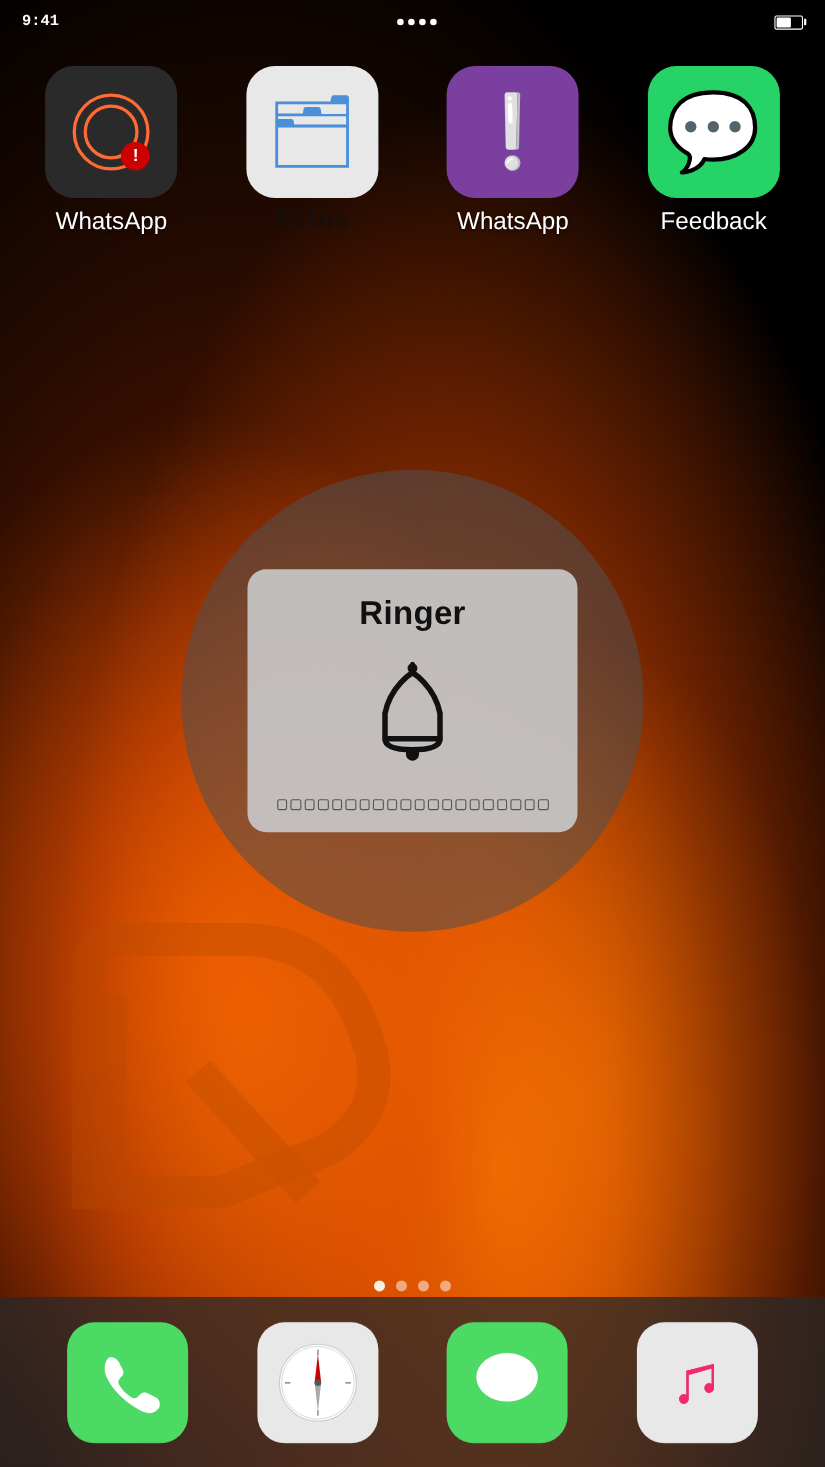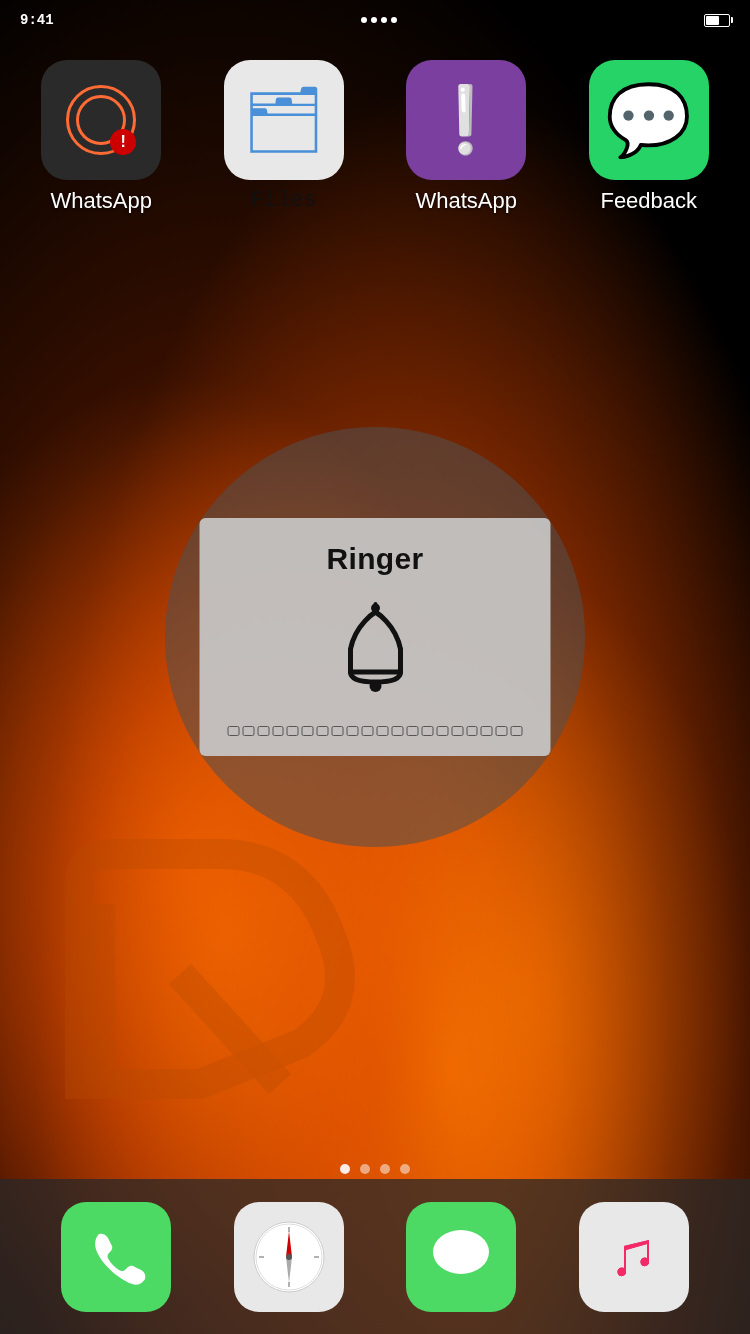--- a/index.html
+++ b/index.html
@@ -246,23 +246,23 @@
       background: rgba(80,80,80,0.55);
       z-index: 50;
       margin-top: -30px;
     }
 
     .ringer-popup {
       position: absolute;
       top: 50%;
       left: 50%;
       transform: translate(-50%, -50%);
-      width: 351px;
+      width: 300px;
       background: rgba(200,200,200,0.92);
-      border-radius: 6px;
+      border-radius: 17px;
       padding: 24px 20px 20px;
       z-index: 51;
       display: flex;
       flex-direction: column;
       align-items: center;
       gap: 10px;
       margin-top: -30px;
     }
 
     .ringer-title {

